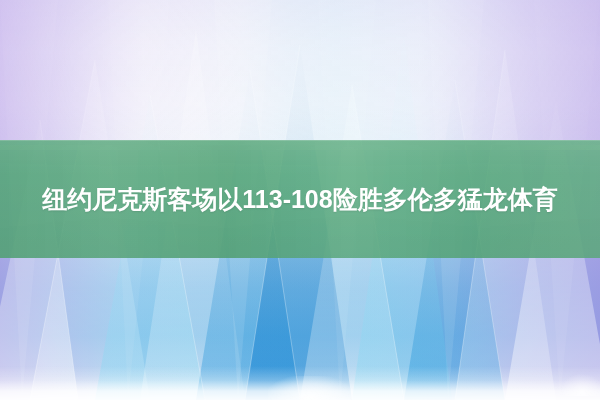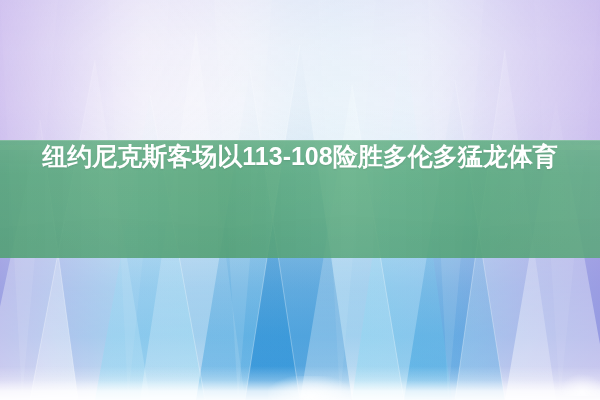--- a/index.html
+++ b/index.html
@@ -135,21 +135,21 @@
   
   .headline {
     position: absolute;
     left: 0;
     top: 140px;
     width: 600px;
     height: 118px;
     display: flex;
     flex-direction: column;
     align-items: center;
-    justify-content: space-between;
+    justify-content: center;
     gap: 6px;
     text-align: center;
   }
   .headline-line {
     color: #ffffff;
     font-size: 25px;
     font-weight: bold;
     line-height: 1.28;
     letter-spacing: 0px;
     white-space: nowrap;

